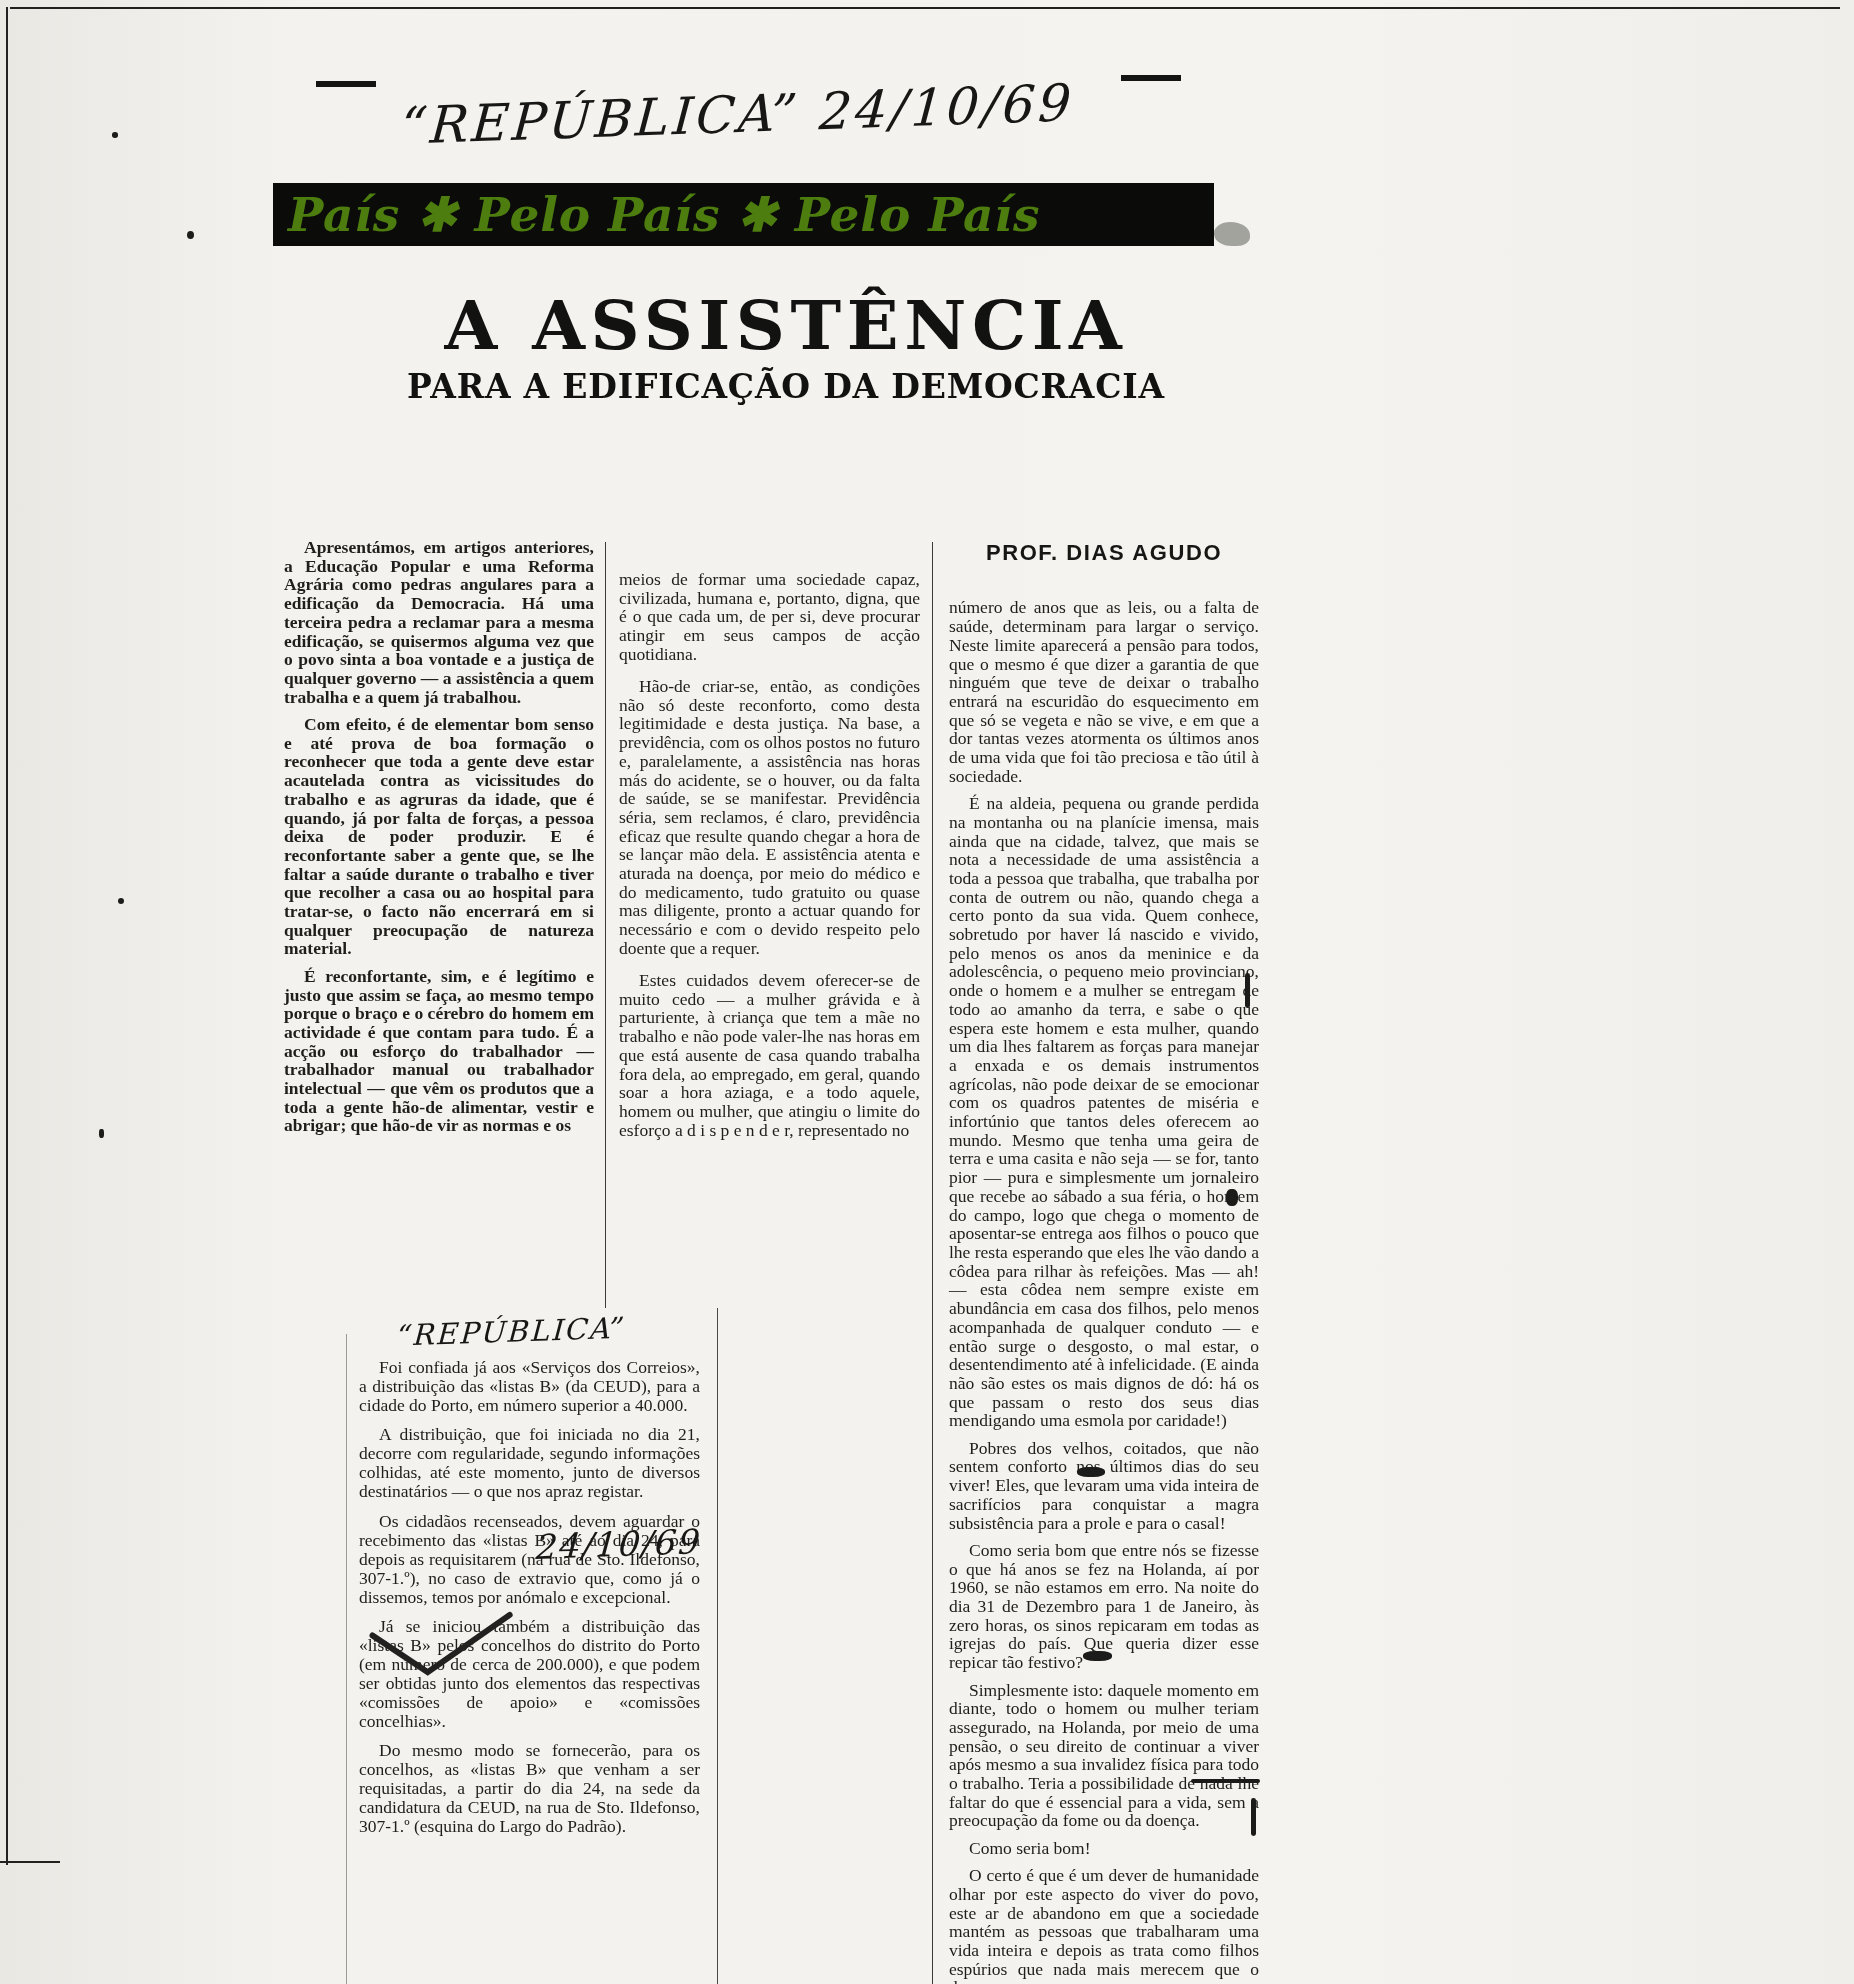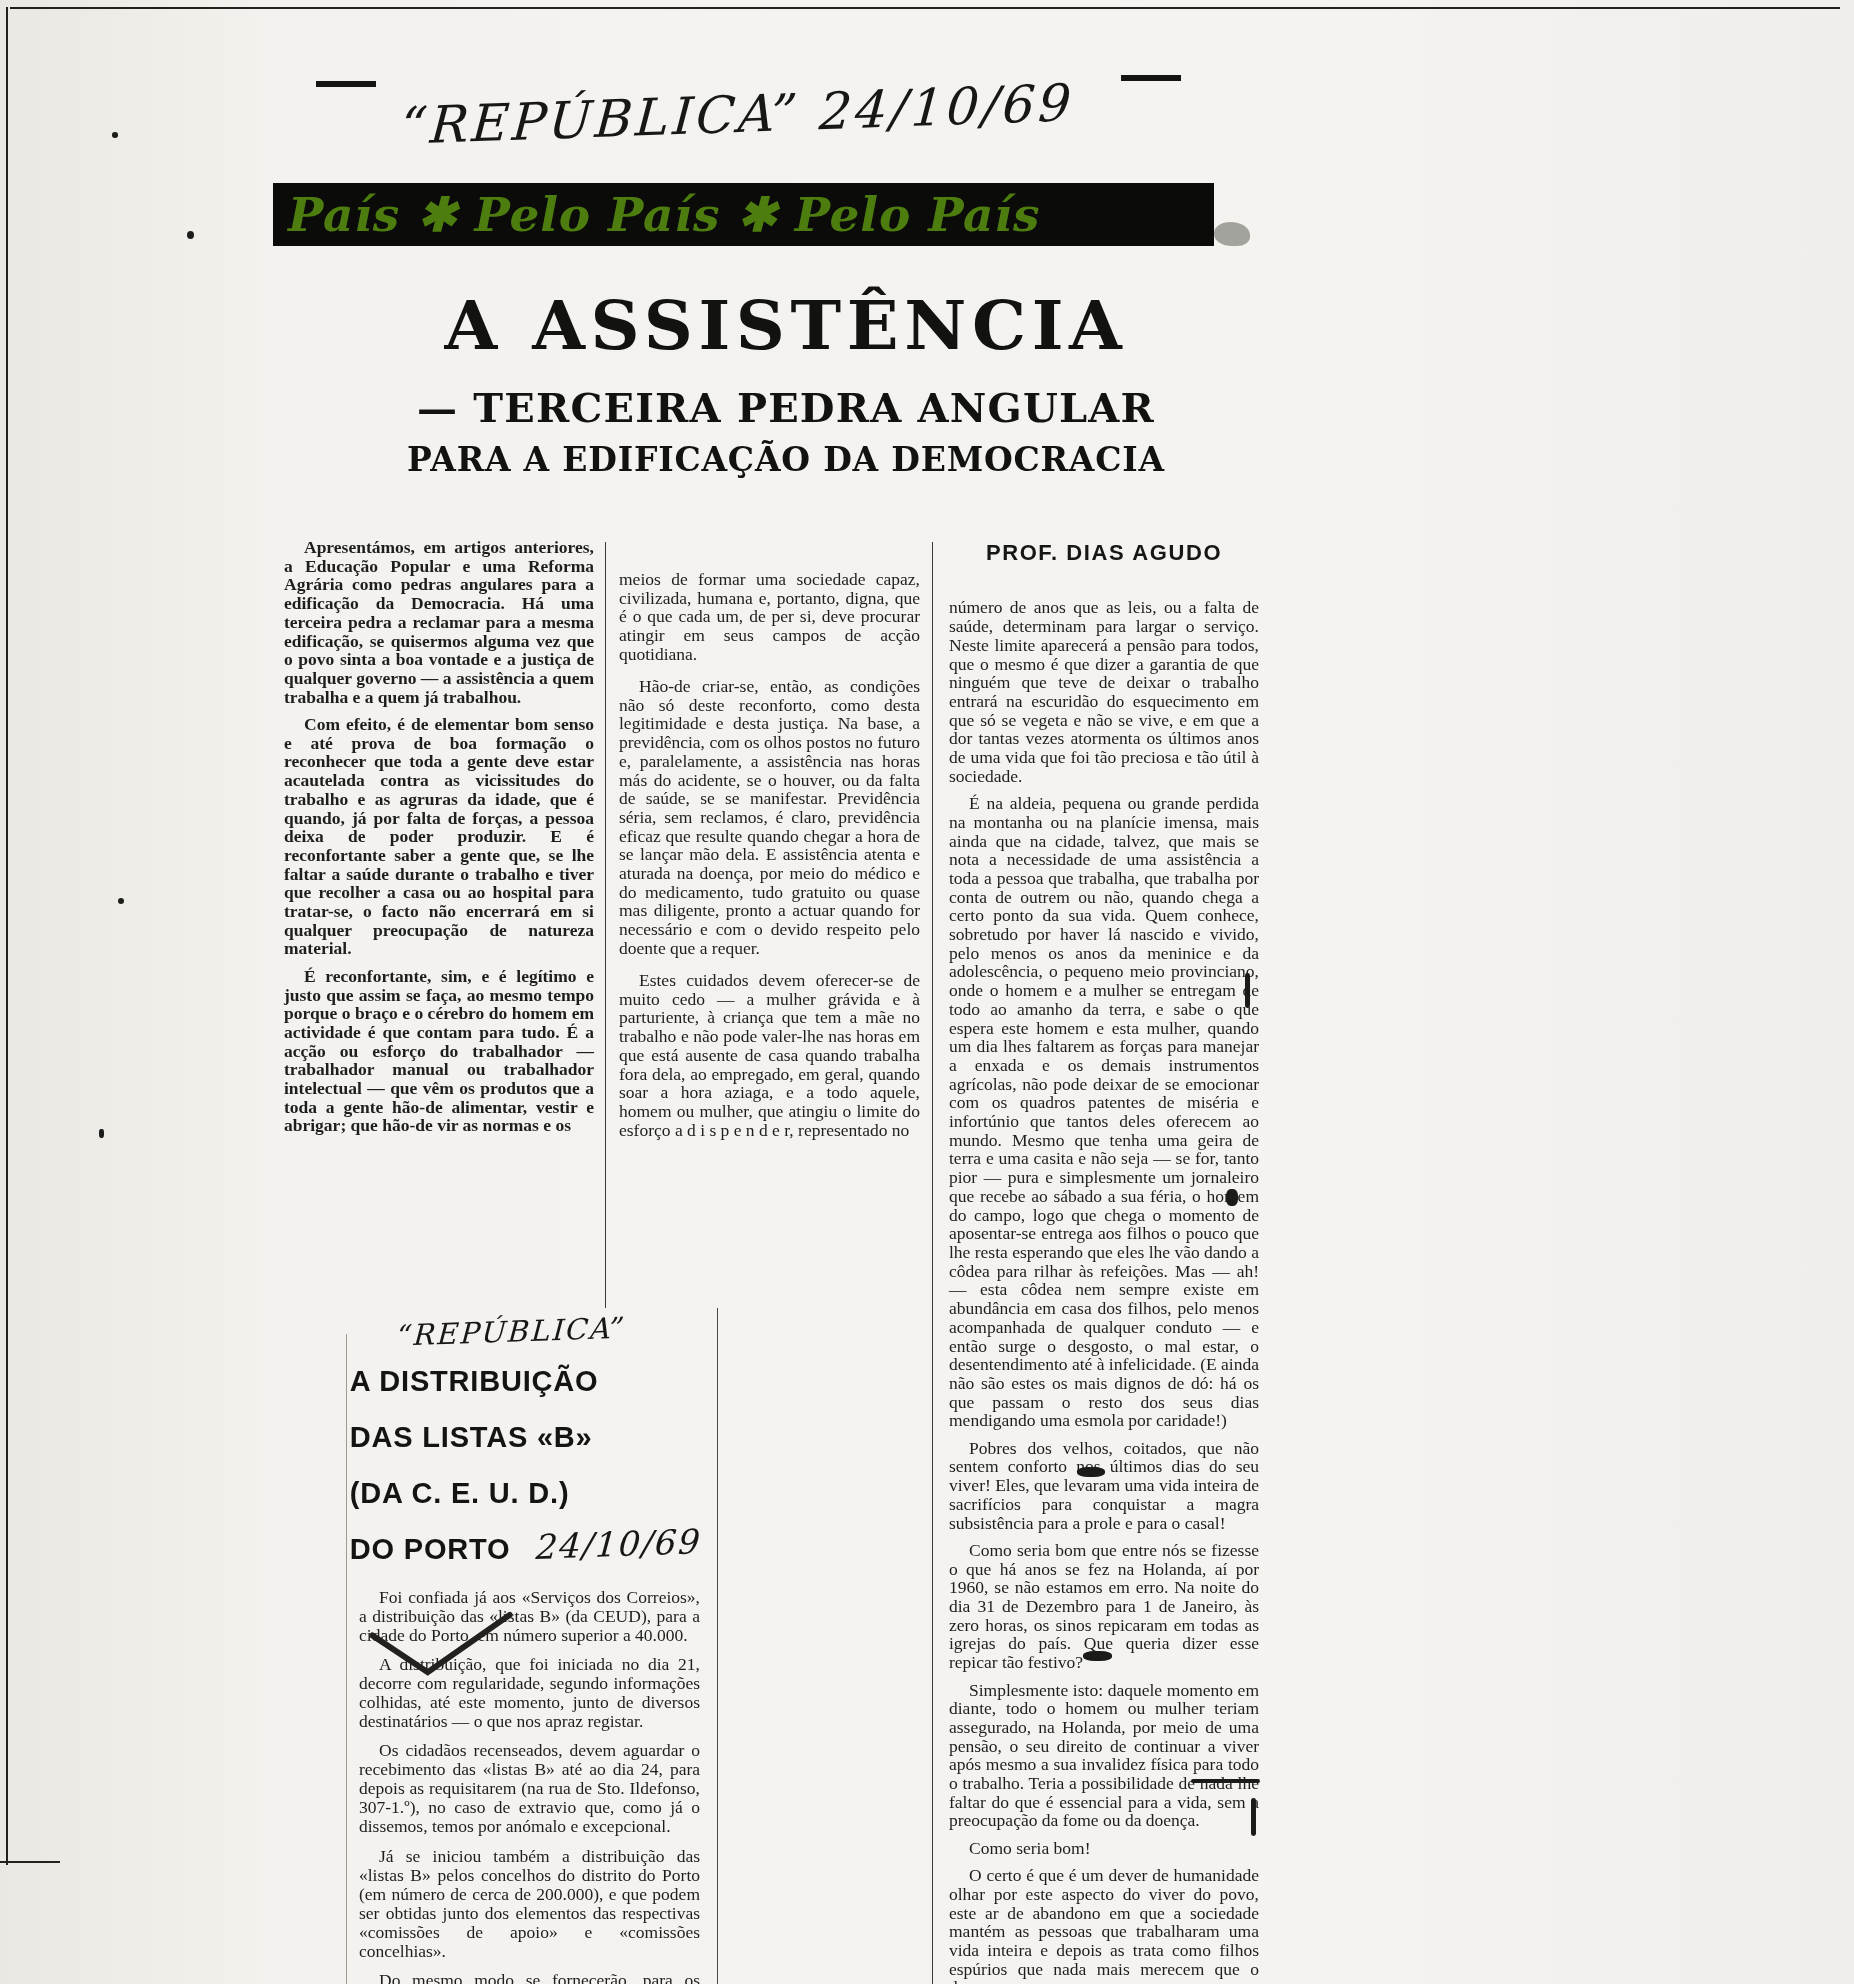--- a/index.html
+++ b/index.html
@@ -87,21 +87,20 @@
 
   <div class="handwriting hw-top">“REPÚBLICA” 24/10/69</div>
 
   <div class="banner">
     <span>País ✱ Pelo País ✱ Pelo País</span>
   </div>
   <div class="smudge"></div>
 
   <div class="headline">
     <div class="h1">A ASSISTÊNCIA</div>
-    <div class="h2">— TERCEIRA PEDRA ANGULAR</div>
     <div class="h3">PARA A EDIFICAÇÃO DA DEMOCRACIA</div>
   </div>
 
   <div class="divider d1"></div>
   <div class="divider d2"></div>
 
   <div class="col col1 body-text">
     <p>Apresentámos, em artigos anteriores, a Educação Popular e uma Reforma Agrária como pedras angulares para a edificação da Democracia. Há uma terceira pedra a reclamar para a mesma edificação, se quisermos alguma vez que o povo sinta a boa vontade e a justiça de qualquer governo — a assistência a quem trabalha e a quem já trabalhou.</p>
     <p>Com efeito, é de elementar bom senso e até prova de boa formação o reconhecer que toda a gente deve estar acautelada contra as vicissitudes do trabalho e as agruras da idade, que é quando, já por falta de forças, a pessoa deixa de poder produzir. E é reconfortante saber a gente que, se lhe faltar a saúde durante o trabalho e tiver que recolher a casa ou ao hospital para tratar-se, o facto não encerrará em si qualquer preocupação de natureza material.</p>
     <p>É reconfortante, sim, e é legítimo e justo que assim se faça, ao mesmo tempo porque o braço e o cérebro do homem em actividade é que contam para tudo. É a acção ou esforço do trabalhador — trabalhador manual ou trabalhador intelectual — que vêm os produtos que a toda a gente hão-de alimentar, vestir e abrigar; que hão-de vir as normas e os</p>
@@ -120,26 +119,20 @@
     <p>Pobres dos velhos, coitados, que não sentem conforto nos últimos dias do seu viver! Eles, que levaram uma vida inteira de sacrifícios para conquistar a magra subsistência para a prole e para o casal!</p>
     <p>Como seria bom que entre nós se fizesse o que há anos se fez na Holanda, aí por 1960, se não estamos em erro. Na noite do dia 31 de Dezembro para 1 de Janeiro, às zero horas, os sinos repicaram em todas as igrejas do país. Que queria dizer esse repicar tão festivo?</p>
     <p>Simplesmente isto: daquele momento em diante, todo o homem ou mulher teriam assegurado, na Holanda, por meio de uma pensão, o seu direito de continuar a viver após mesmo a sua invalidez física para todo o trabalho. Teria a possibilidade de nada lhe faltar do que é essencial para a vida, sem a preocupação da fome ou da doença.</p>
     <p>Como seria bom!</p>
     <p>O certo é que é um dever de humanidade olhar por este aspecto do viver do povo, este ar de abandono em que a sociedade mantém as pessoas que trabalharam uma vida inteira e depois as trata como filhos espúrios que nada mais merecem que o desprezo.</p>
 
   </div>
 
   <div class="clipping">
     <div class="handwriting hw-clip">“REPÚBLICA”</div>
-    <div class="clip-headline">
-      <div>A DISTRIBUIÇÃO</div>
-      <div>DAS LISTAS «B»</div>
-      <div>(DA C. E. U. D.)</div>
-      <div>DO PORTO</div>
-    </div>
     <div class="handwriting hw-date">24/10/69</div>
     <div class="clip-body body-text">
       <p>Foi confiada já aos «Serviços dos Correios», a distribuição das «listas B» (da CEUD), para a cidade do Porto, em número superior a 40.000.</p>
       <p>A distribuição, que foi iniciada no dia 21, decorre com regularidade, segundo informações colhidas, até este momento, junto de diversos destinatários — o que nos apraz registar.</p>
       <p>Os cidadãos recenseados, devem aguardar o recebimento das «listas B» até ao dia 24, para depois as requisitarem (na rua de Sto. Ildefonso, 307-1.º), no caso de extravio que, como já o dissemos, temos por anómalo e excepcional.</p>
       <p>Já se iniciou também a distribuição das «listas B» pelos concelhos do distrito do Porto (em número de cerca de 200.000), e que podem ser obtidas junto dos elementos das respectivas «comissões de apoio» e «comissões concelhias».</p>
       <p>Do mesmo modo se fornecerão, para os concelhos, as «listas B» que venham a ser requisitadas, a partir do dia 24, na sede da candidatura da CEUD, na rua de Sto. Ildefonso, 307-1.º (esquina do Largo do Padrão).</p>
     </div>
 
   </div>

